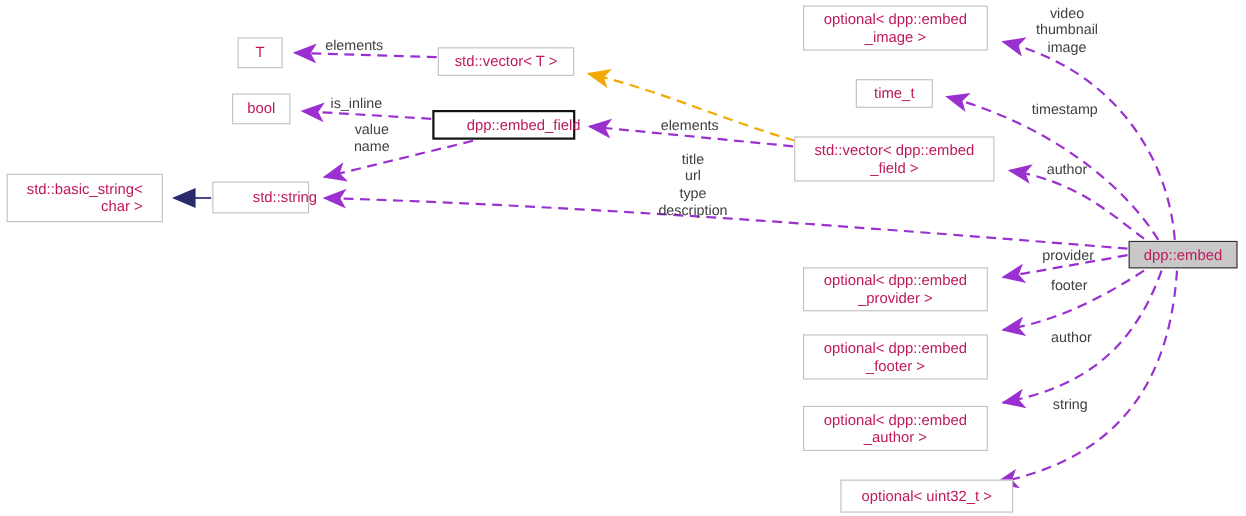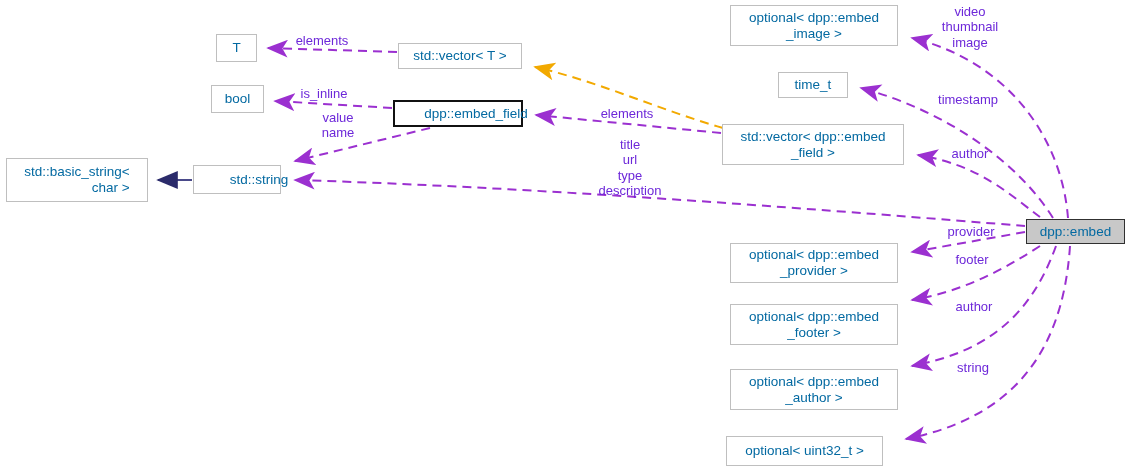--- a/index.html
+++ b/index.html
@@ -29,39 +29,39 @@
   .node {
     position: absolute;
     box-sizing: border-box;
     background: #ffffff;
     border: 1px solid #bfbfbf;
     display: flex;
     align-items: center;
     justify-content: center;
     text-align: center;
     font-size: 13.5px;
-    color: #0369a1;
+    color: #be185d;
     line-height: 1.18;
     white-space: pre-line;
     letter-spacing: 0;
   }
   .node.primary {
     background: #c8c8c8;
     border: 1px solid #303030;
     font-weight: 400;
   }
   .node.highlighted {
     border: 2px solid #111111;
     background: #ffffff;
     padding-left: 36px;
   }
   .edge-label {
     position: absolute;
     font-size: 13px;
-    color: #6d28d9;
+    color: #404040;
     line-height: 1.18;
     white-space: pre-line;
     text-align: center;
     background: transparent;
   }
 </style>
 </head>
 <body>
 
 <div id="diagram">
@@ -159,21 +159,21 @@
 
   <div class="node" style="left:730px; top:243px; width:168px; height:40px;">optional&lt; dpp::embed
 _provider &gt;</div>
 
   <div class="node" style="left:730px; top:304px; width:168px; height:41px;">optional&lt; dpp::embed
 _footer &gt;</div>
 
   <div class="node" style="left:730px; top:369px; width:168px; height:41px;">optional&lt; dpp::embed
 _author &gt;</div>
 
-  <div class="node" style="left:726px; top:436px; width:157px; height:30px;">optional&lt; uint32_t &gt;</div>
+  <div class="node" style="left:764px; top:436px; width:157px; height:30px;">optional&lt; uint32_t &gt;</div>
 
   <div class="node primary" style="left:1026px; top:219px; width:99px; height:25px;">dpp::embed</div>
 
   <div class="edge-label" style="left:272px; top:33px; width:100px;">elements</div>
 
 
   <div class="edge-label" style="left:279px; top:86px; width:90px;">is_inline</div>
 
   <div class="edge-label" style="left:300px; top:110px; width:76px;">value
 name</div>

